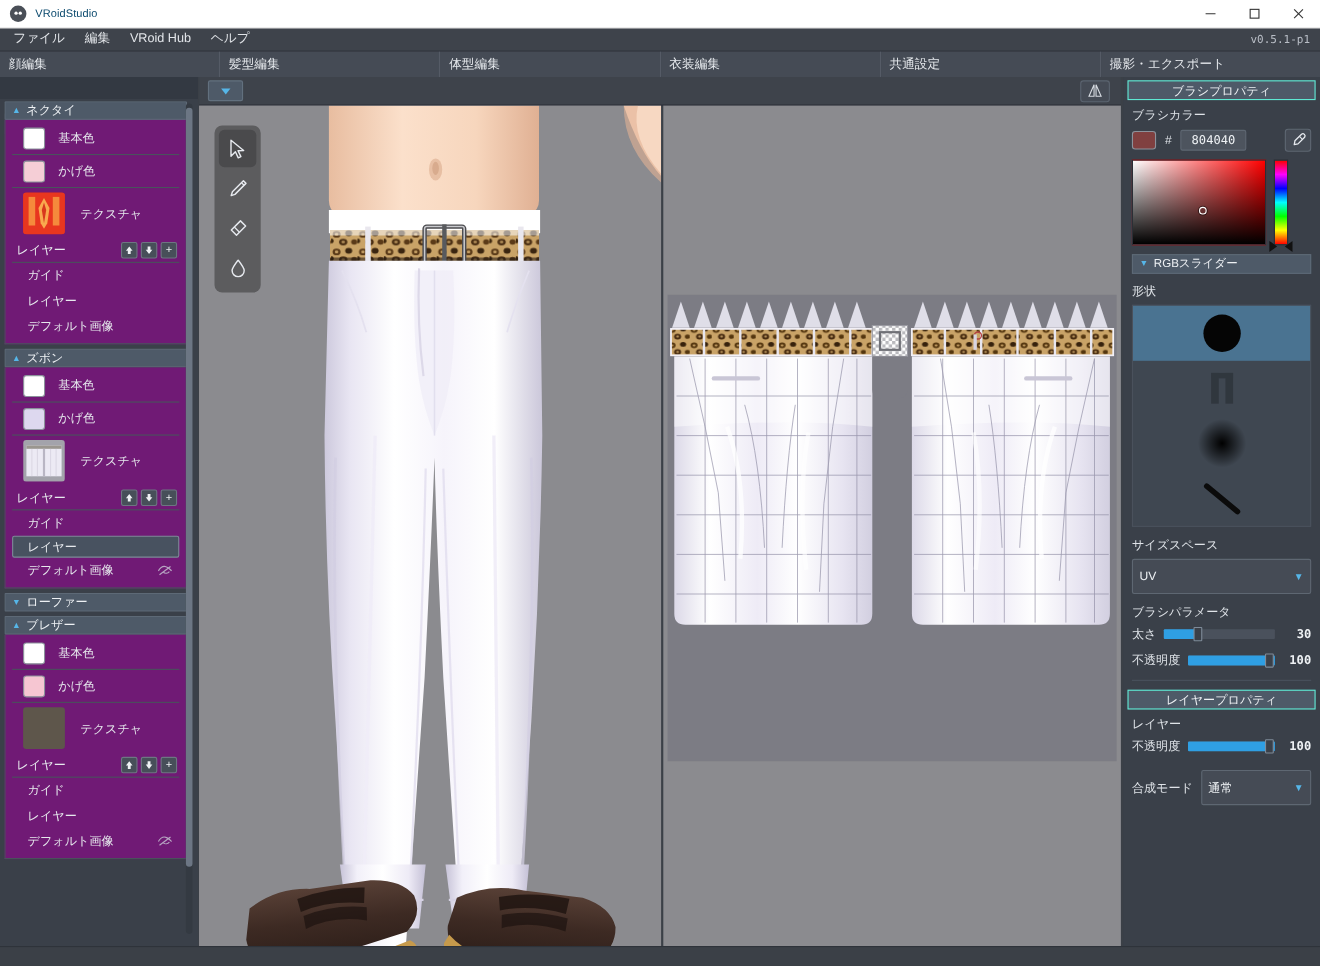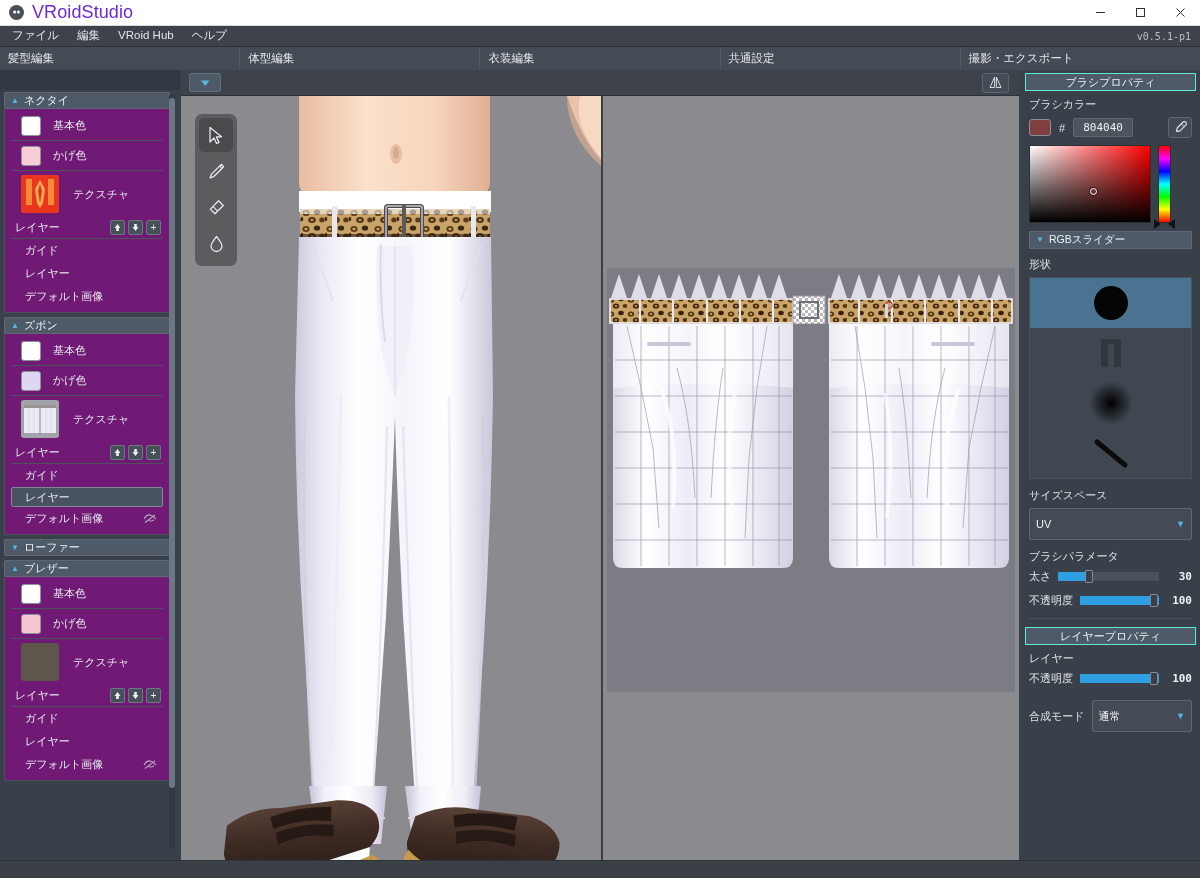--- a/index.html
+++ b/index.html
@@ -17,21 +17,21 @@
     position: absolute; left: 0; top: 0; width: 1200px; height: 26px;
     background: #ffffff; display: flex; align-items: center;
     border-bottom: 1px solid #d8d8d8;
   }
   .tb-logo {
     width: 15px; height: 15px; border-radius: 50%;
     background: #4a4f57; margin-left: 9px; margin-right: 8px;
     display: flex; align-items: center; justify-content: center;
     font-size: 7px; color: #fff; flex: none;
   }
-  .tb-title { font-size: 18px; color: #6d28d9; letter-spacing: .1px; }
+  .tb-title { font-size: 10px; color: #0c4a6e; letter-spacing: .1px; }
   .tb-btns { margin-left: auto; display: flex; height: 26px; }
   .tb-btn {
     width: 40px; height: 26px; display: flex; align-items: center; justify-content: center;
     color: #333;
   }
   .tb-btn svg { display:block; }
 
   
   .menubar {
     position: absolute; left: 0; top: 26px; width: 1200px; height: 21px;
@@ -296,20 +296,21 @@
 
   <div class="menubar">
     <div class="menu-item">ファイル</div>
     <div class="menu-item">編集</div>
     <div class="menu-item">VRoid Hub</div>
     <div class="menu-item">ヘルプ</div>
     <div class="version">v0.5.1-p1</div>
   </div>
 
   <div class="tabstrip">
+    <div class="mtab">顔編集</div>
     <div class="mtab">髪型編集</div>
     <div class="mtab">体型編集</div>
     <div class="mtab">衣装編集</div>
     <div class="mtab">共通設定</div>
     <div class="mtab">撮影・エクスポート</div>
   </div>
 
   <div class="leftpanel">
     <div class="subtabs">
       <div class="stab">デザイン</div>

